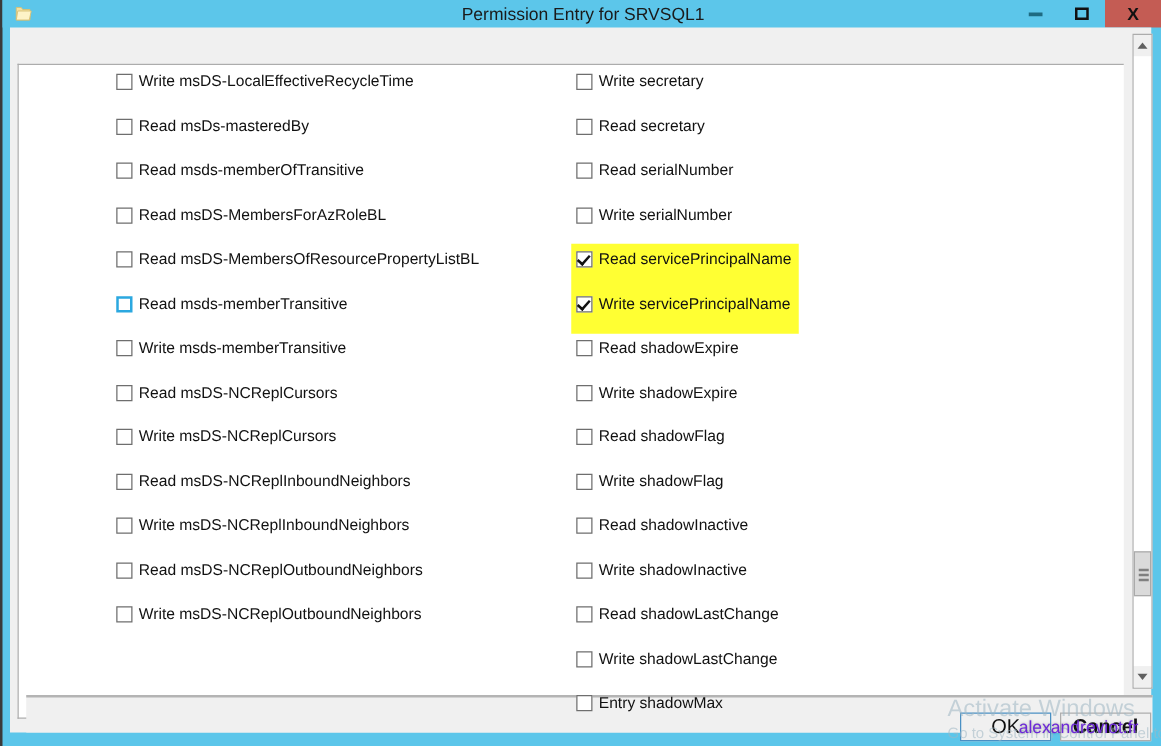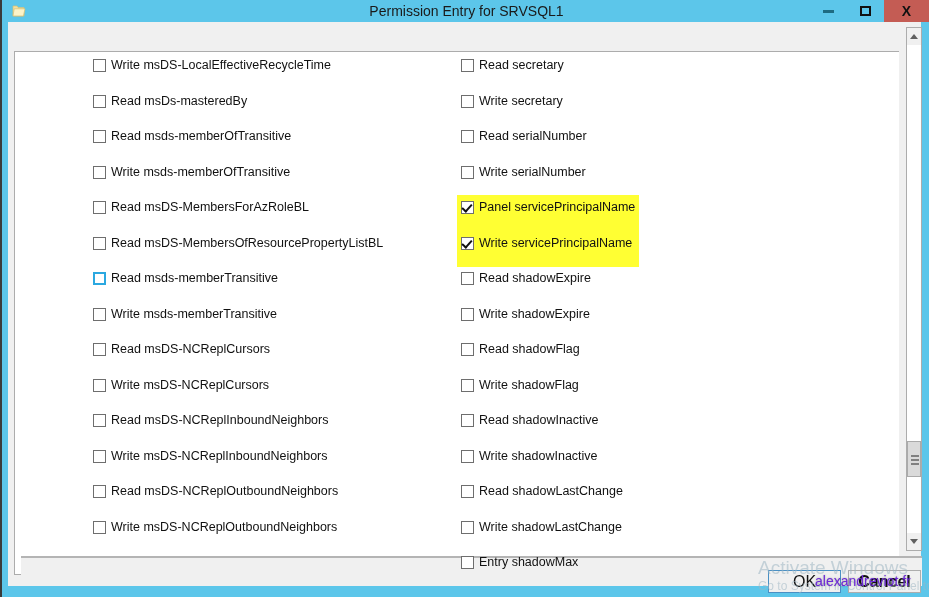--- a/index.html
+++ b/index.html
@@ -334,24 +334,20 @@
             <div class="perm-row">
               <span class="cb"></span>
               <span class="cb-label">Read msDs-masteredBy</span>
             </div>
             <div class="perm-row">
               <span class="cb"></span>
               <span class="cb-label">Read msds-memberOfTransitive</span>
             </div>
             <div class="perm-row">
               <span class="cb"></span>
-              <span class="cb-label">Write msds-memberOfTransitive</span>
-            </div>
-            <div class="perm-row">
-              <span class="cb"></span>
               <span class="cb-label">Read msDS-MembersForAzRoleBL</span>
             </div>
             <div class="perm-row">
               <span class="cb"></span>
               <span class="cb-label">Read msDS-MembersOfResourcePropertyListBL</span>
             </div>
             <div class="perm-row">
               <span class="cb hover"></span>
               <span class="cb-label">Read msds-memberTransitive</span>
             </div>
@@ -381,37 +377,37 @@
             </div>
             <div class="perm-row">
               <span class="cb"></span>
               <span class="cb-label">Write msDS-NCReplOutboundNeighbors</span>
             </div>
           </div>
         <div class="perm-col right" id="col-right">
             <div class="hl-block" style="background: rgb(255, 255, 51); left: -4px; top: 143px; width: 182px; height: 72px;"></div>
             <div class="perm-row">
               <span class="cb"></span>
+              <span class="cb-label">Write secretary</span>
+            </div>
+            <div class="perm-row">
+              <span class="cb"></span>
               <span class="cb-label">Read secretary</span>
             </div>
             <div class="perm-row">
               <span class="cb"></span>
-              <span class="cb-label">Write secretary</span>
-            </div>
-            <div class="perm-row">
-              <span class="cb"></span>
               <span class="cb-label">Read serialNumber</span>
             </div>
             <div class="perm-row">
               <span class="cb"></span>
               <span class="cb-label">Write serialNumber</span>
             </div>
             <div class="perm-row">
               <span class="cb checked"></span>
-              <span class="cb-label">Panel servicePrincipalName</span>
+              <span class="cb-label">Read servicePrincipalName</span>
             </div>
             <div class="perm-row">
               <span class="cb checked"></span>
               <span class="cb-label">Write servicePrincipalName</span>
             </div>
             <div class="perm-row">
               <span class="cb"></span>
               <span class="cb-label">Read shadowExpire</span>
             </div>
             <div class="perm-row">

